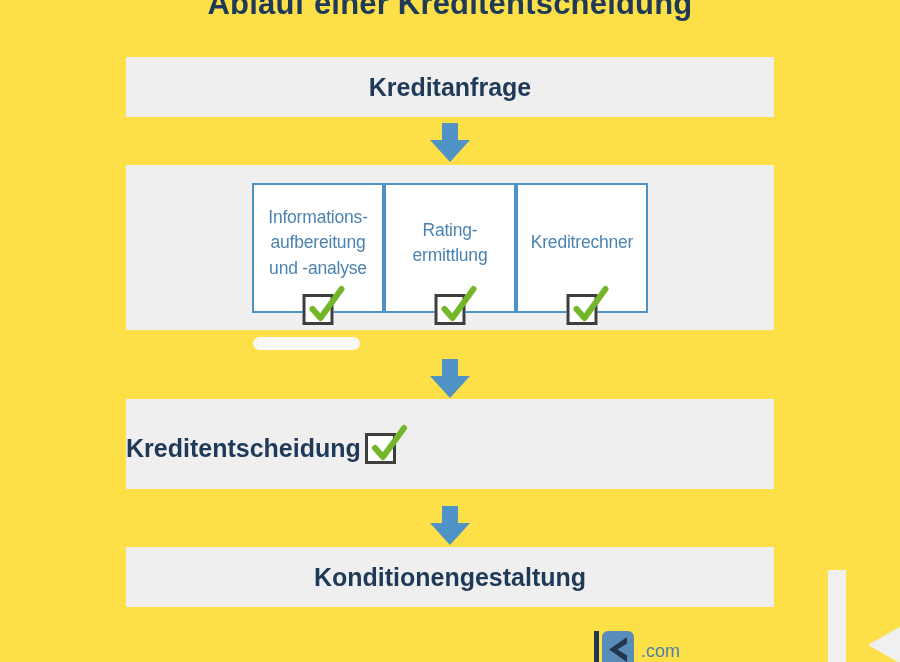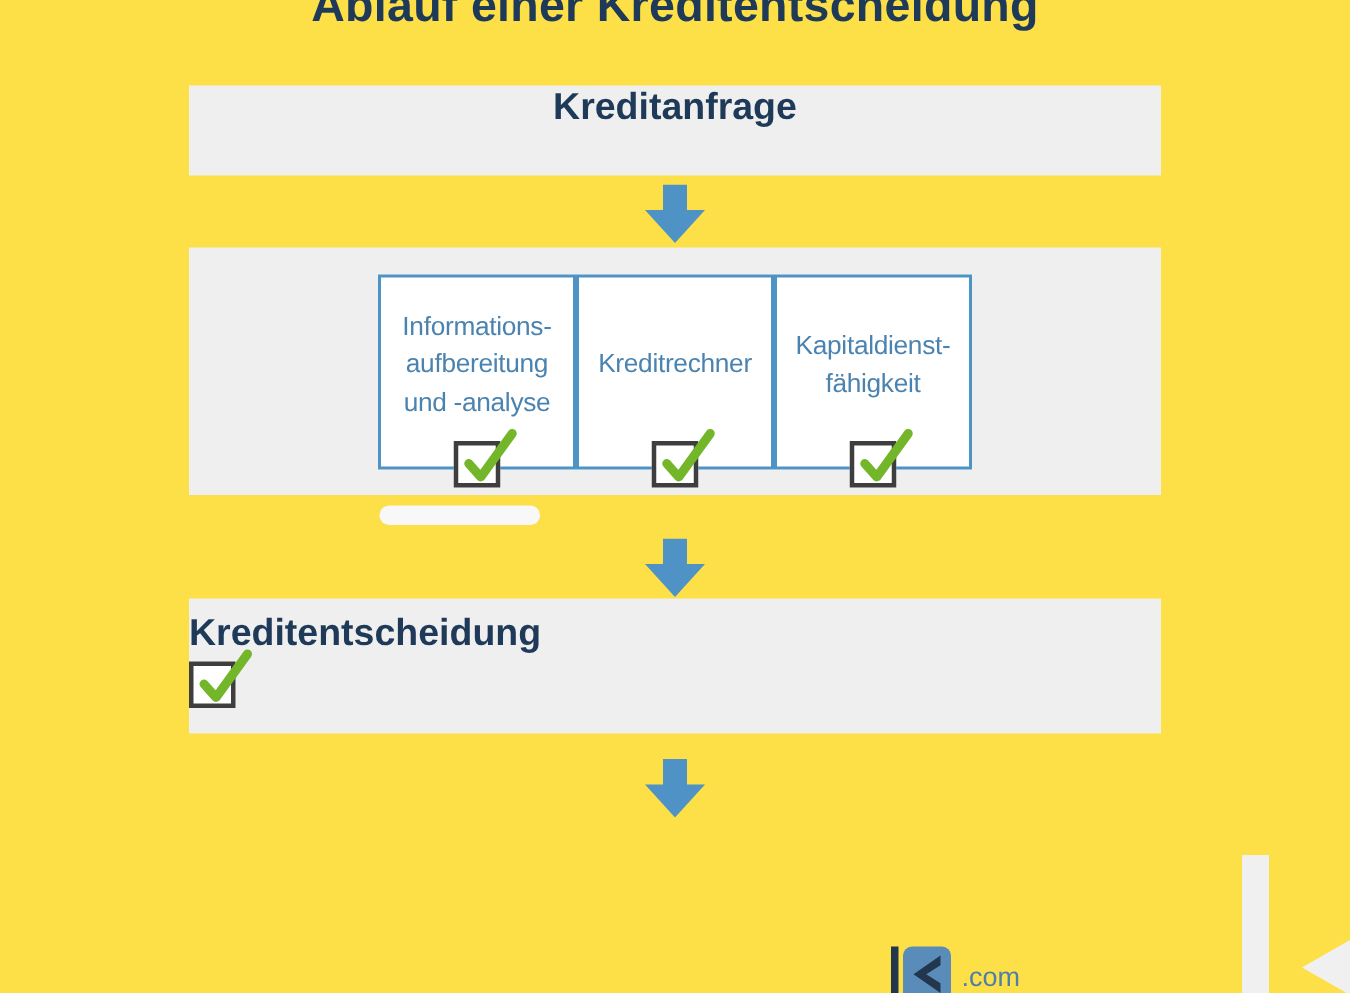--- a/index.html
+++ b/index.html
@@ -15,24 +15,24 @@
   }
   .title{
     position:absolute; top:-14px; left:0; width:100%; margin:0;
     text-align:center; font-size:31px; font-weight:bold;
     color:var(--navy,#1f3a58); letter-spacing:.2px;
   }
   .step{
     position:absolute; left:126px; width:648px; box-sizing:border-box;
     background:var(--panel-gray,#efefef); color:var(--navy,#1f3a58);
     font-weight:bold; font-size:25px;
-    display:flex; align-items:flex-start; justify-content:center;
+    display:flex; align-items:center; justify-content:center;
   }
   .step-start{ top:57px; height:60px; }
-  .step-decision{ top:399px; height:90px; flex-direction:column;
+  .step-decision{ top:399px; height:90px; flex-direction:row;
     justify-content:flex-start; padding-top:9px; gap:4px; }
   .step-result{ top:547px; height:60px; }
   .arrow{ position:absolute; left:428px; }
   .arrow-1{ top:123px; } .arrow-2{ top:359px; } .arrow-3{ top:506px; }
   .arrow-shape{ fill:var(--arrow-blue,#4e92c6); }
   .criteria-panel{
     position:absolute; left:126px; top:165px; width:648px; height:165px;
     box-sizing:border-box; background:var(--panel-gray,#efefef);
     display:flex; justify-content:center; padding:18px 15px 0 15px;
   }
@@ -101,39 +101,39 @@
       <div class="criterion-label">Informations-
 aufbereitung
 und -analyse</div>
       <div class="checkbox checkbox-floating">
         <svg class="check-svg" width="42" height="42" aria-hidden="true">
           <path class="check-path" d="M9 26 L17 35 L38 6"></path>
         </svg>
       </div>
     </div>
 
+    <div class="criterion">
+      <div class="criterion-label">Rating-
+ermittlung</div>
+      <div class="checkbox checkbox-floating">
+        <svg class="check-svg" width="42" height="42" aria-hidden="true">
+          <path class="check-path" d="M9 26 L17 35 L38 6"></path>
+        </svg>
+      </div>
+    </div>
 
     <div class="criterion">
       <div class="criterion-label">Kreditrechner</div>
       <div class="checkbox checkbox-floating">
         <svg class="check-svg" width="42" height="42" aria-hidden="true">
           <path class="check-path" d="M9 26 L17 35 L38 6"></path>
         </svg>
       </div>
     </div>
 
-    <div class="criterion">
-      <div class="criterion-label">Kapitaldienst-
-fähigkeit</div>
-      <div class="checkbox checkbox-floating">
-        <svg class="check-svg" width="42" height="42" aria-hidden="true">
-          <path class="check-path" d="M9 26 L17 35 L38 6"></path>
-        </svg>
-      </div>
-    </div>
 
   </div>
 
   <div class="artifact"></div>
 
   <svg class="arrow arrow-2" width="44" height="39" aria-hidden="true">
     <rect class="arrow-shape" x="14" y="0" width="16" height="18"></rect>
     <polygon class="arrow-shape" points="2,17 42,17 22,39"></polygon>
   </svg>
 
@@ -144,20 +144,23 @@
         <path class="check-path" d="M9 26 L17 35 L38 6"></path>
       </svg>
     </div>
   </div>
 
   <svg class="arrow arrow-3" width="44" height="39" aria-hidden="true">
     <rect class="arrow-shape" x="14" y="0" width="16" height="18"></rect>
     <polygon class="arrow-shape" points="2,17 42,17 22,39"></polygon>
   </svg>
 
+  <div class="step step-result">
+    <span>Konditionengestaltung</span>
+  </div>
 
   <svg class="watermark" width="220" height="200" aria-hidden="true">
     <rect class="watermark-shape" x="10" y="25" width="18" height="155"></rect>
     <path class="watermark-shape" d="M190 20 L50 100 L190 180 L190 140 L110 100 L190 60 Z"></path>
   </svg>
 
   <div class="logo">
     <svg width="40" height="40" viewBox="0 0 40 40" aria-hidden="true">
       <rect class="mark-stem" x="0" y="2" width="5" height="38"></rect>
       <rect class="mark-square" x="8" y="2" width="32" height="38" rx="6"></rect>

